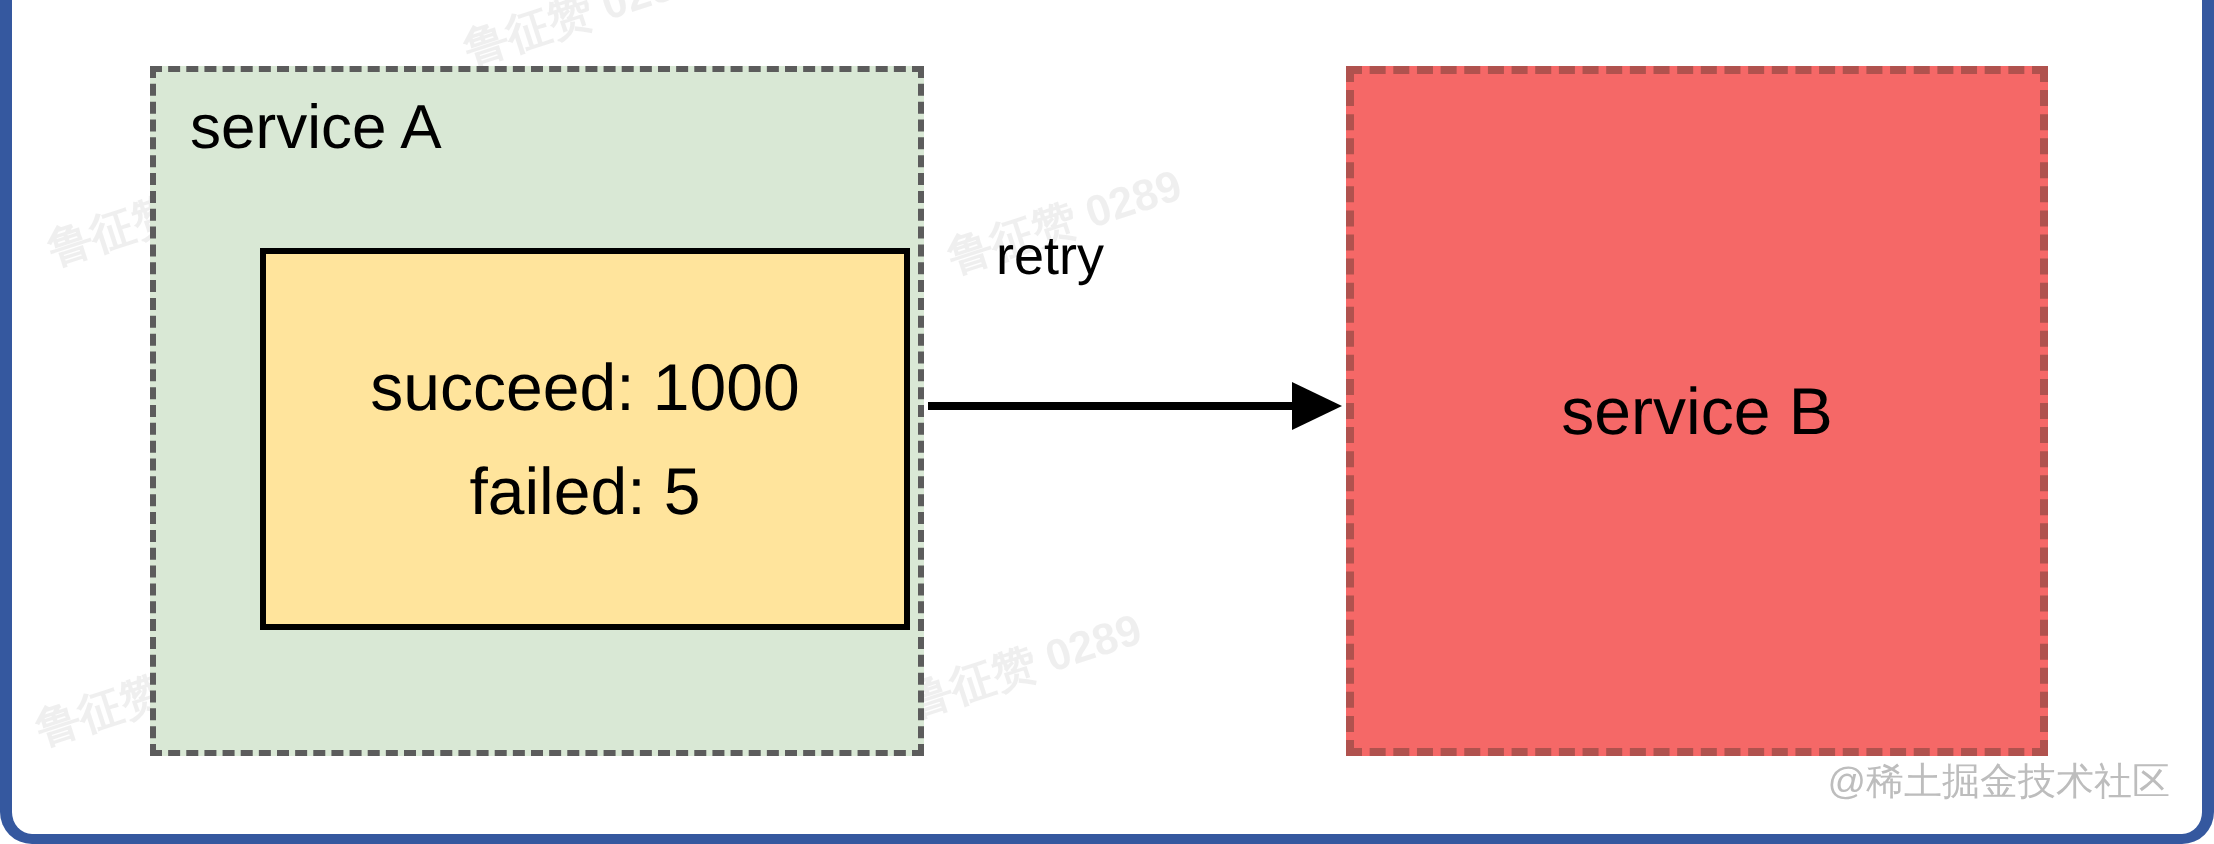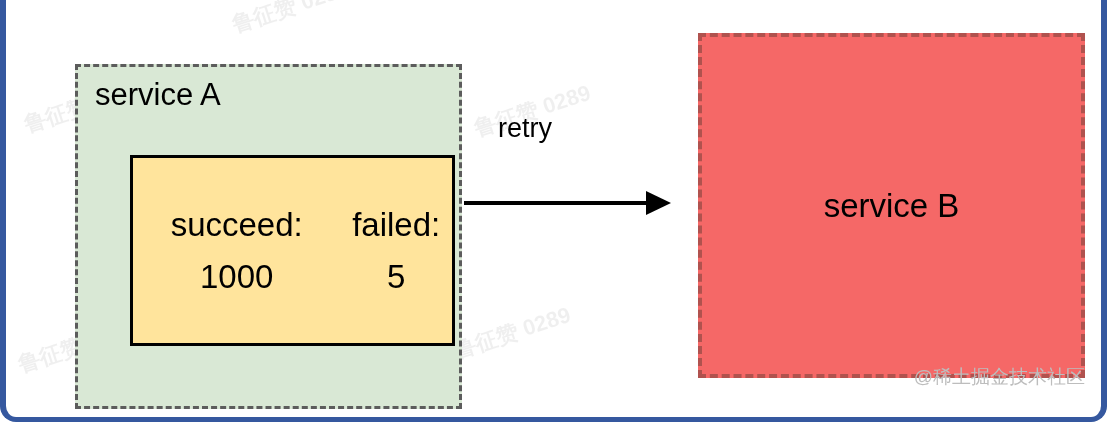--- a/index.html
+++ b/index.html
@@ -36,33 +36,32 @@
   .wm-white { color:#ffffff; opacity:0.13; }
 
   
   .service-a {
     position:absolute; left:75px; top:33px;
     width:387px; height:345px;
     background:#d9e8d5;
     border:3px dashed #5c5c5c;
     box-sizing:border-box;
     z-index:2;
-    margin-top:31px;
   }
   .service-a-label {
     position:absolute; left:17px; top:10px;
     font-size:31px; color:#000000;
   }
   .stats-box {
     position:absolute; left:52px; top:88px;
     width:325px; height:191px;
     background:#ffe49c;
     border:3px solid #000000;
     box-sizing:border-box;
-    display:flex; flex-direction:row;
+    display:flex; flex-direction:column;
     align-items:center; justify-content:center;
   }
   .stats-line {
     font-size:33px; line-height:52px; color:#000000;
     text-align:center;
   }
 
   
   .arrow-label {
     position:absolute; left:462px; top:110px;
@@ -81,36 +80,36 @@
     position:absolute; left:646px; top:191px;
     width:0; height:0;
     border-top:12px solid transparent;
     border-bottom:12px solid transparent;
     border-left:25px solid #000000;
     z-index:3;
   }
 
   
   .service-b {
-    position:absolute; left:698px; top:33px;
-    width:387px; height:345px;
+    position:absolute; left:673px; top:33px;
+    width:351px; height:345px;
     background:#f56867;
     border:4px dashed #b0524e;
     box-sizing:border-box;
     display:flex; align-items:center; justify-content:center;
     z-index:2;
     text-align:center;
   }
   .service-b-label {
     font-size:33px; color:#000000;
   }
 
   
   .credit {
-    position:absolute; right:22px; top:364px;
+    position:absolute; right:22px; top:378px;
     font-size:19px; color:#bdbdbd;
     z-index:4;
   }
 </style>
 </head>
 <body>
 
 <div class="canvas">
 
   <span class="wm wm-gray" style="left:230px; top:-8px;">鲁征赞 0289</span>

